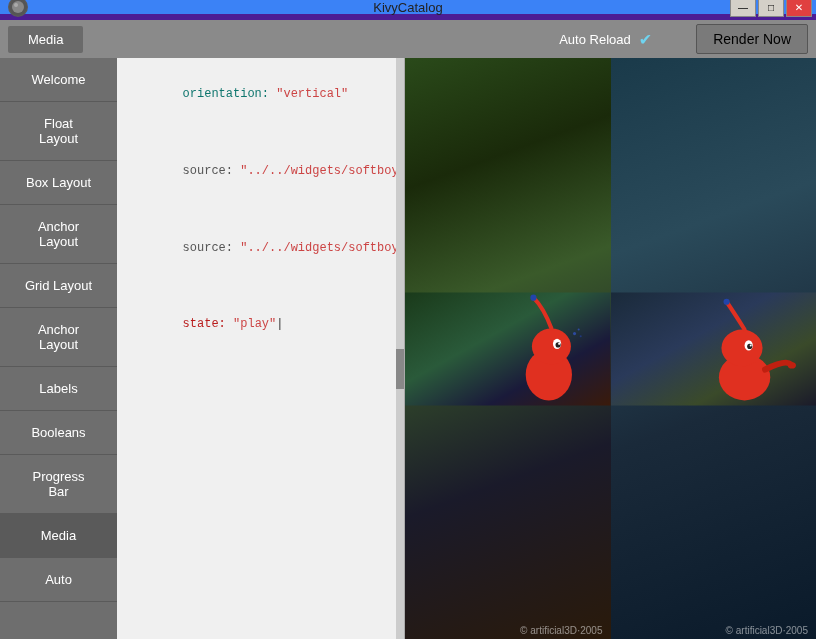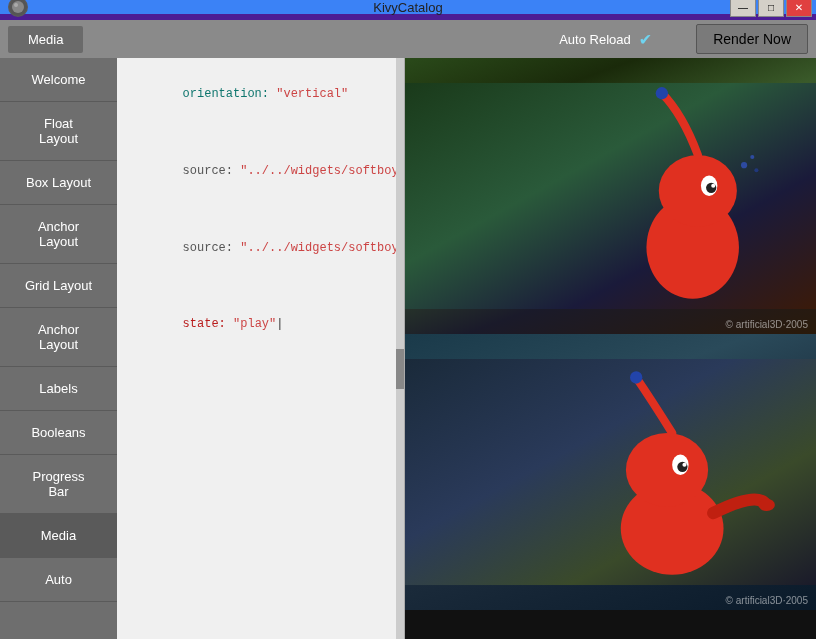--- a/index.html
+++ b/index.html
@@ -153,21 +153,21 @@
       background: #888;
       position: absolute;
       top: 50%;
     }
 
     
     .preview-area {
       flex: 1;
       background: #222;
       display: flex;
-      flex-direction: column;
+      flex-direction: row;
       overflow: hidden;
     }
     .preview-image {
       flex: 1;
       background: linear-gradient(135deg, #1a1a1a 0%, #2a3a2a 30%, #1a2a3a 60%, #2a1a1a 100%);
       position: relative;
       overflow: hidden;
     }
 
     .preview-top {

